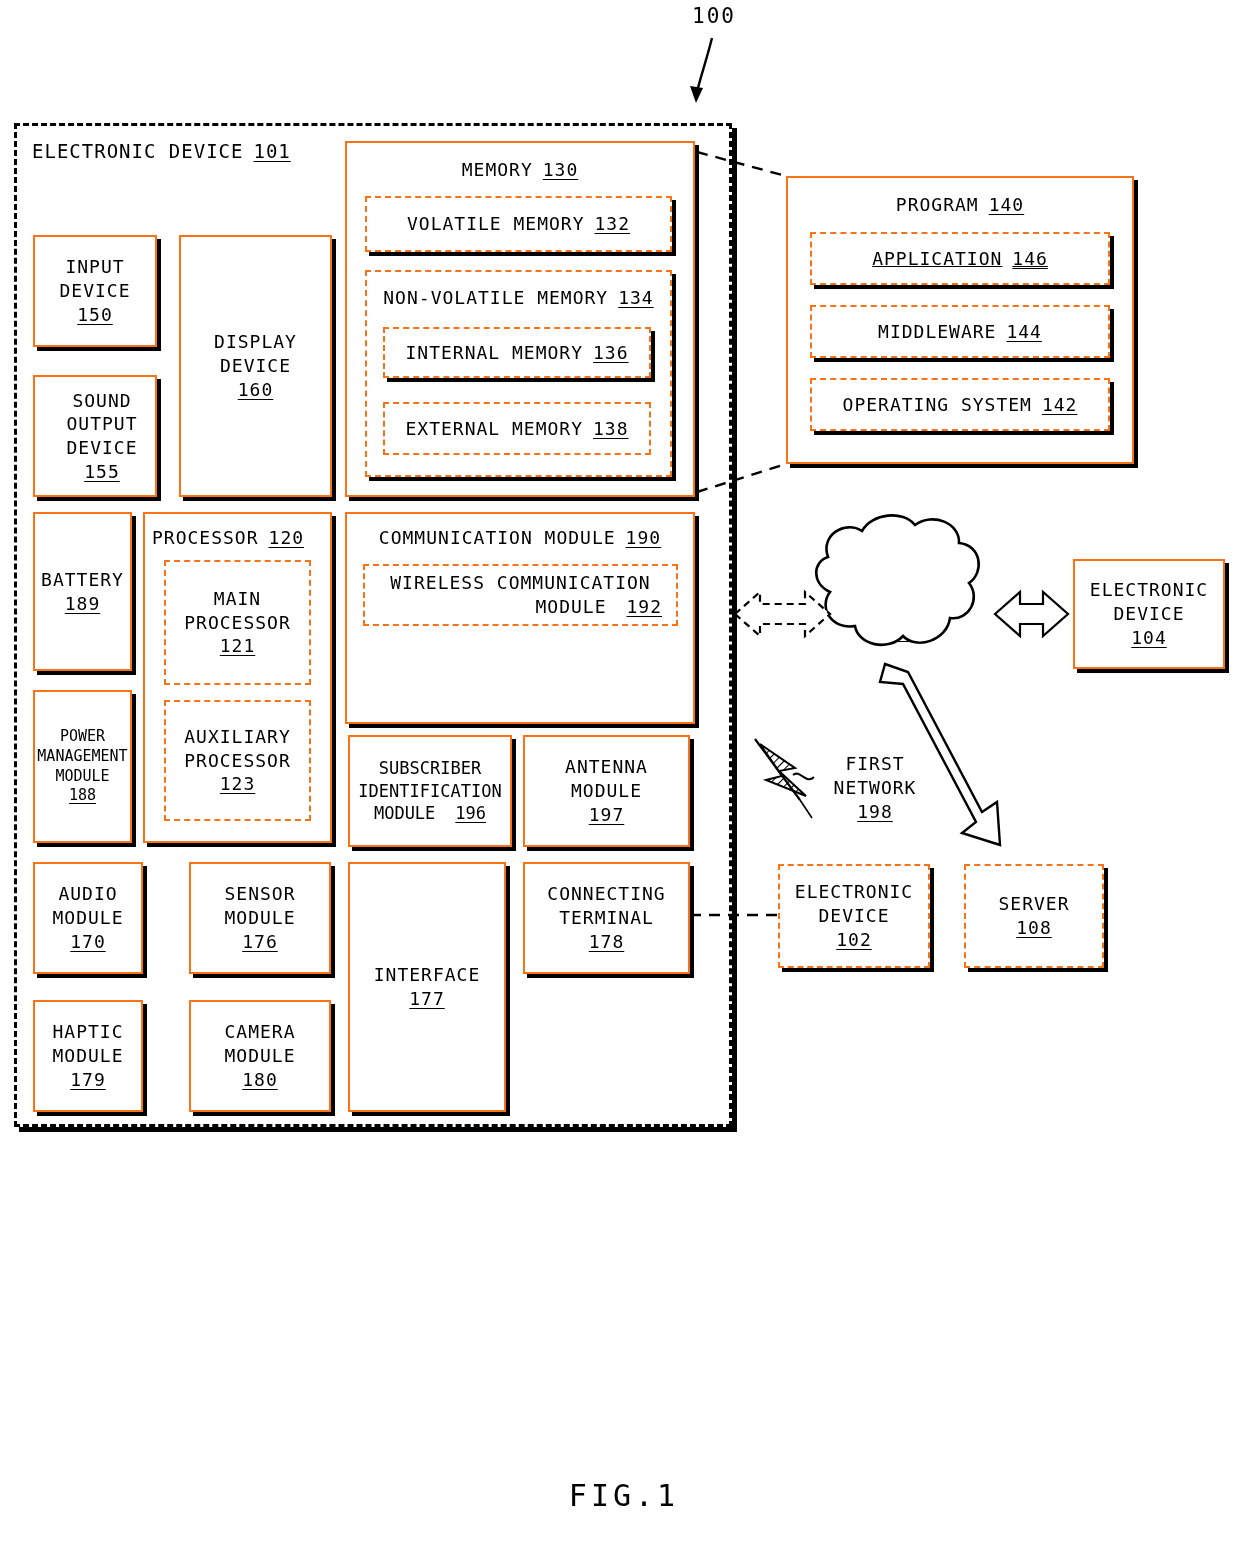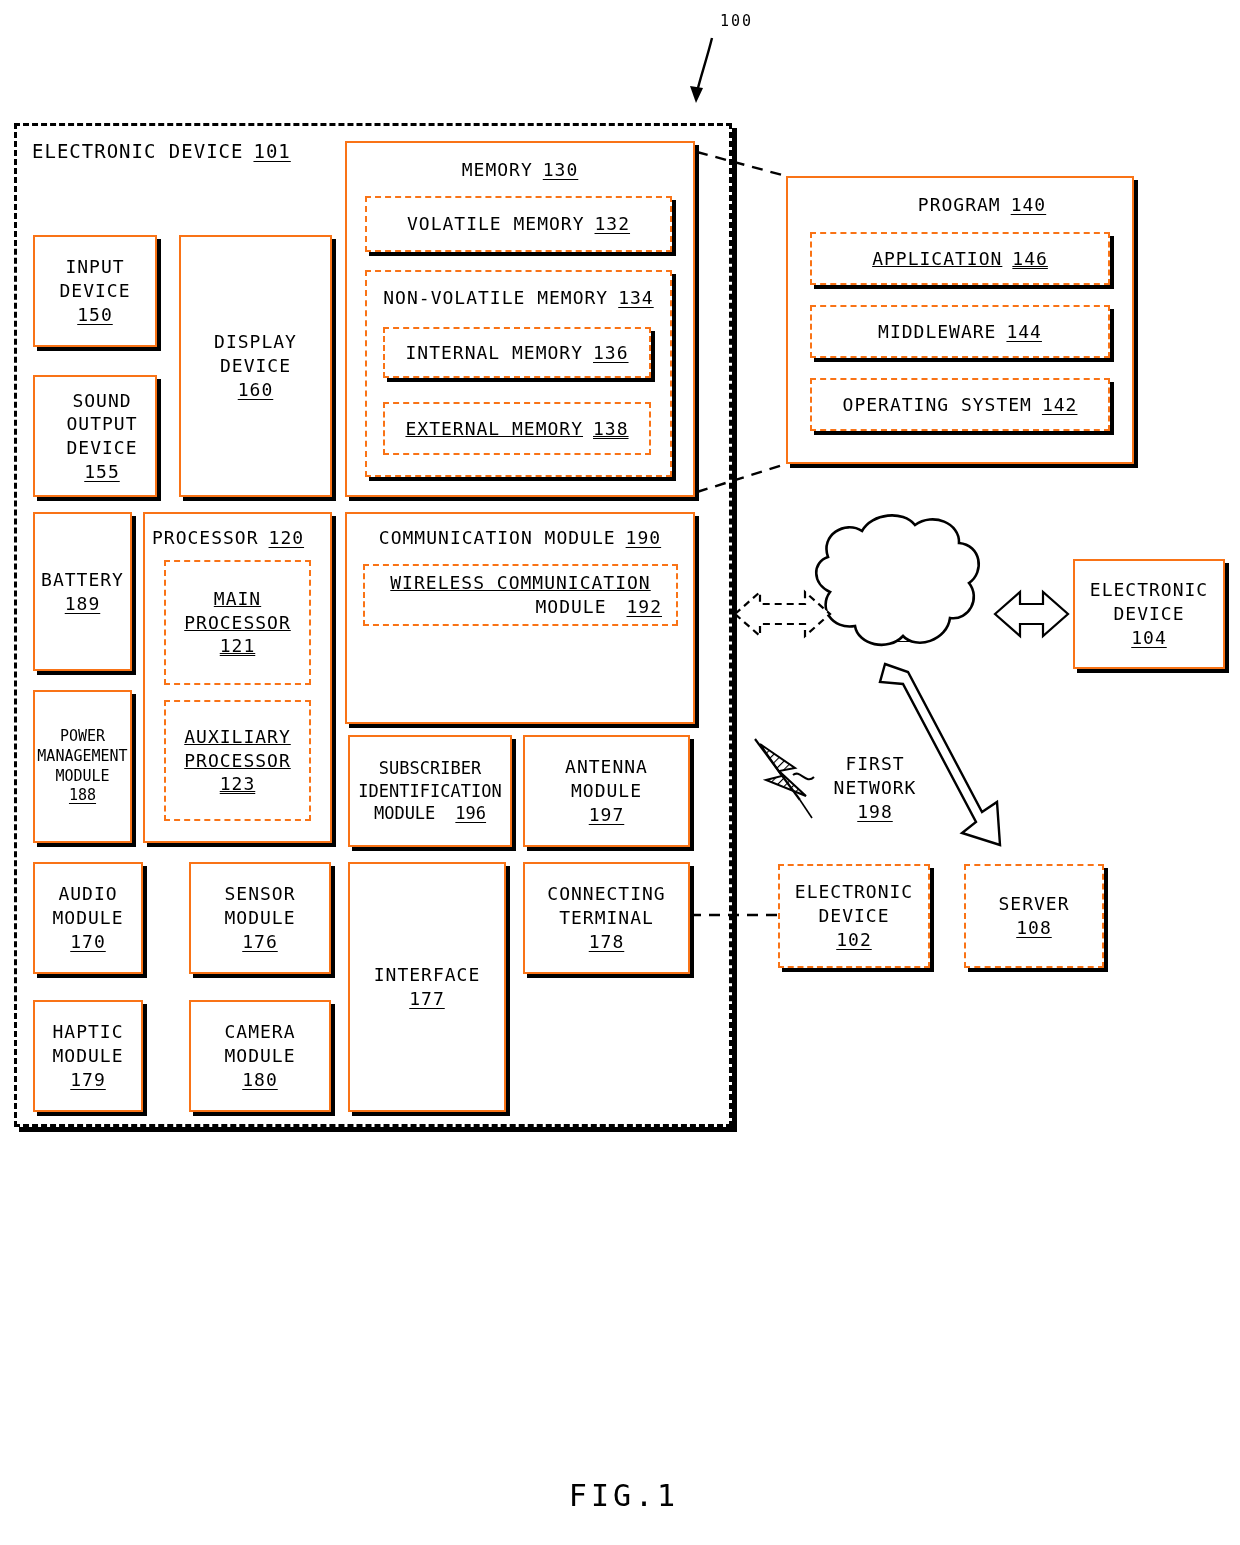--- a/index.html
+++ b/index.html
@@ -13,21 +13,21 @@
 
   
   .bx{
     position:absolute;box-sizing:border-box;
     border:2px solid #f97316;background:#fff;
     display:flex;align-items:center;justify-content:center;
     text-align:center;letter-spacing:1px;line-height:1.32;
     font-size:18px;
   }
   .bx.shadow{box-shadow:4px 4px 0 0 #000;}
-  .bx.dashed{border-style:dashed;border-width:2px;box-shadow:none;text-decoration:underline;}
+  .bx.dashed{border-style:dashed;border-width:2px;box-shadow:none;}
   .bx.dashed-sh{border-style:dashed;border-width:2px;box-shadow:4px 4px 0 0 #000;}
   .bx.top{align-items:flex-start;}
   .inner{padding:0 6px;width:100%;}
   .hdr{
     position:absolute;left:0;right:0;text-align:center;
     font-size:18px;letter-spacing:1px;
   }
   .u{text-decoration:underline;text-underline-offset:3px;}
   .sp{display:inline-block;width:10px;}
 
@@ -40,21 +40,21 @@
 
   
   #overlay{position:absolute;left:0;top:0;width:1240px;height:1545px;pointer-events:none;}
 
   
   #caption{
     position:absolute;left:0;right:0;top:1478px;text-align:center;
     font-size:30px;letter-spacing:4px;padding-left:8px;
   }
   #figNum{
-    position:absolute;left:692px;top:12px;font-size:15px;letter-spacing:2px;margin-left:28px;
+    position:absolute;left:692px;top:4px;font-size:21px;letter-spacing:2px;
   }
   .lbl{
     position:absolute;text-align:center;font-size:18px;letter-spacing:1px;
     line-height:1.32;
   }
 </style>
 </head>
 <body>
 
 <div id="sheet">
@@ -174,21 +174,21 @@
       <span>INTERNAL  MEMORY</span><span class="sp"></span><span class="u">136</span>
     </div>
   </div>
   <div class="bx dashed" style="left:383px;top:402px;width:268px;height:53px;">
     <div class="inner">
       <span>EXTERNAL  MEMORY</span><span class="sp"></span><span class="u">138</span>
     </div>
   </div>
 
   <div class="bx shadow top" style="left:786px;top:176px;width:348px;height:288px;"></div>
-  <div class="hdr" style="left:786px;top:194px;width:348px;padding-left:22px;">
+  <div class="hdr" style="left:786px;top:194px;width:348px;">
     <span>PROGRAM</span><span class="sp"></span><span class="u">140</span>
   </div>
   <div class="bx dashed-sh" style="left:810px;top:232px;width:300px;height:53px;text-decoration:underline;">
     <div class="inner">
       <span>APPLICATION</span><span class="sp"></span><span class="u">146</span>
     </div>
   </div>
   <div class="bx dashed-sh" style="left:810px;top:305px;width:300px;height:53px;">
     <div class="inner">
       <span>MIDDLEWARE</span><span class="sp"></span><span class="u">144</span>

